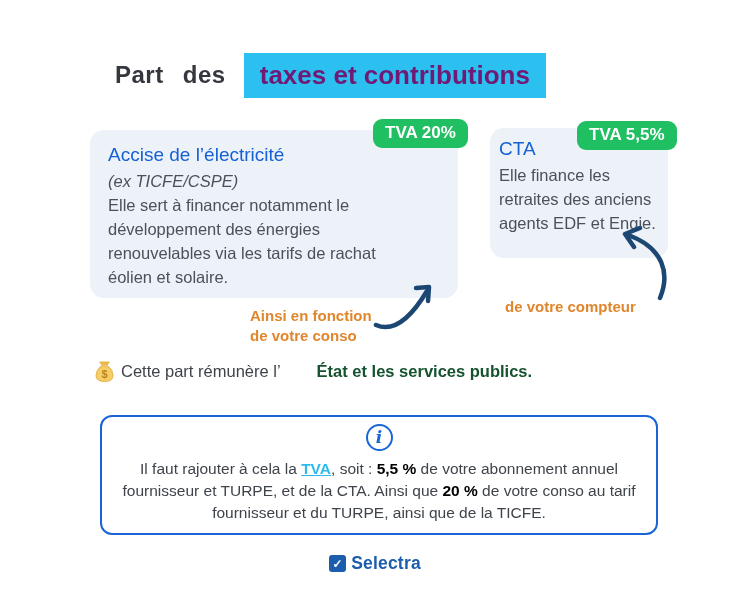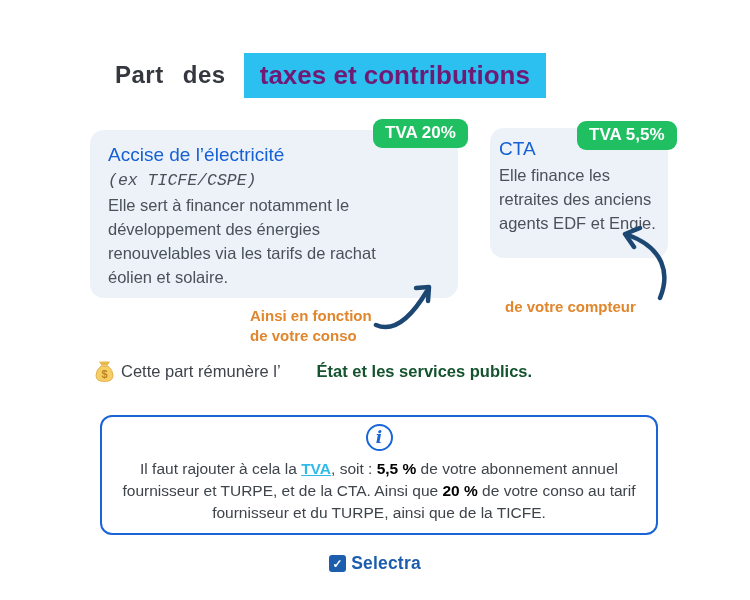--- a/index.html
+++ b/index.html
@@ -30,21 +30,21 @@
   
   .card {
     position: absolute; background: #edf2f9; border-radius: 14px;
   }
   .card-left { left: 90px; top: 130px; width: 368px; height: 168px; padding: 14px 18px; }
   .card-right { left: 482px; top: 128px; width: 178px; height: 130px; padding: 10px 10px 10px 9px; margin-left: 8px; }
   .card-title {
     color: #1560d4; font-weight: normal; font-size: 19px; margin-bottom: 3px;
   }
   .card-subtitle {
-    font-style: italic; color: #4b5158; font-size: 16.5px; line-height: 24px; font-family: Liberation Mono, monospace;
+    font-style: italic; color: #4b5158; font-size: 16.5px; line-height: 24px;
   }
   .card-line {
     display: block; color: #4b5158; font-size: 16.5px; line-height: 24px;
     white-space: nowrap;
   }
 
   .badge {
     position: absolute; background: #1fbf62; color: #ffffff;
     font-weight: bold; font-size: 17px;
     padding: 4px 12px 5px 12px; border-radius: 9px;

